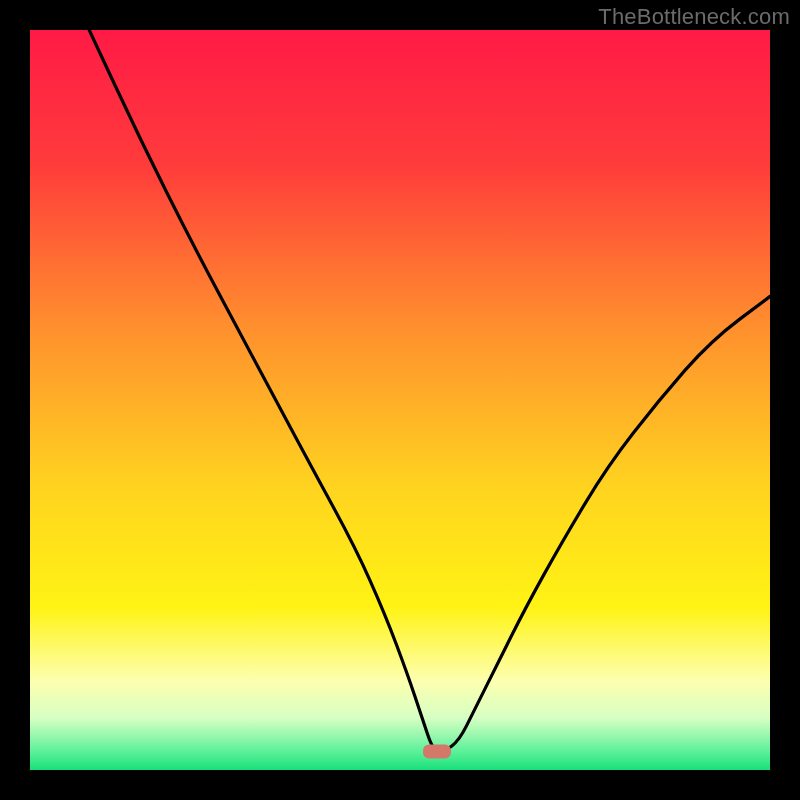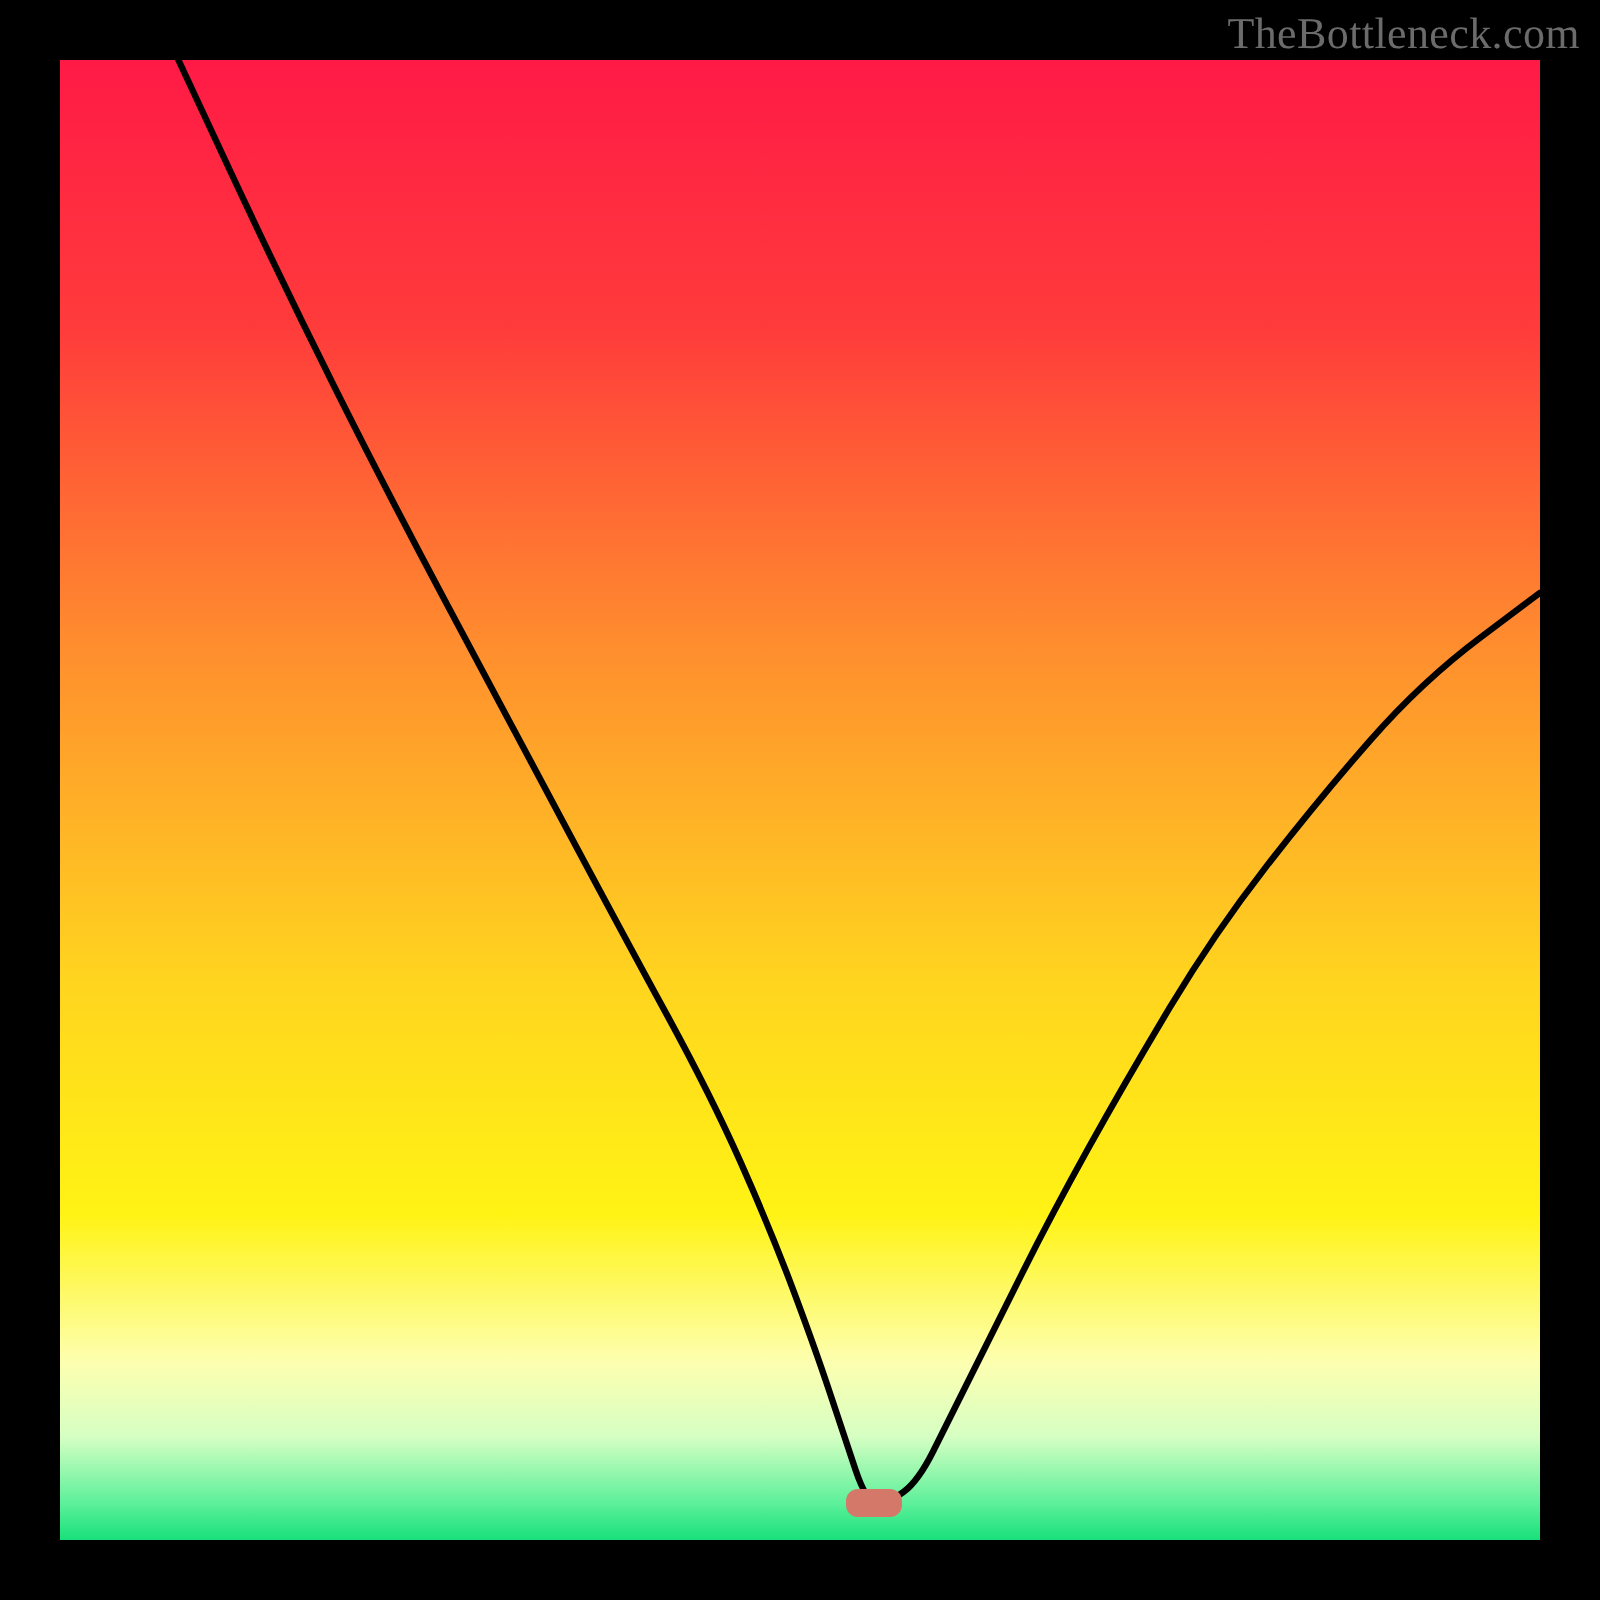--- a/index.html
+++ b/index.html
@@ -11,21 +11,20 @@
     overflow: hidden;
     font-family: Arial, Helvetica, sans-serif;
   }
   .frame {
     position: absolute;
     left: 0;
     top: 0;
     width: 800px;
     height: 800px;
     background: #000;
-    font-family: Liberation Serif, serif;
   }
   .watermark {
     position: absolute;
     top: 4px;
     right: 10px;
     color: #6b6b6b;
     font-size: 22px;
     font-weight: 500;
     letter-spacing: 0.2px;
     user-select: none;

